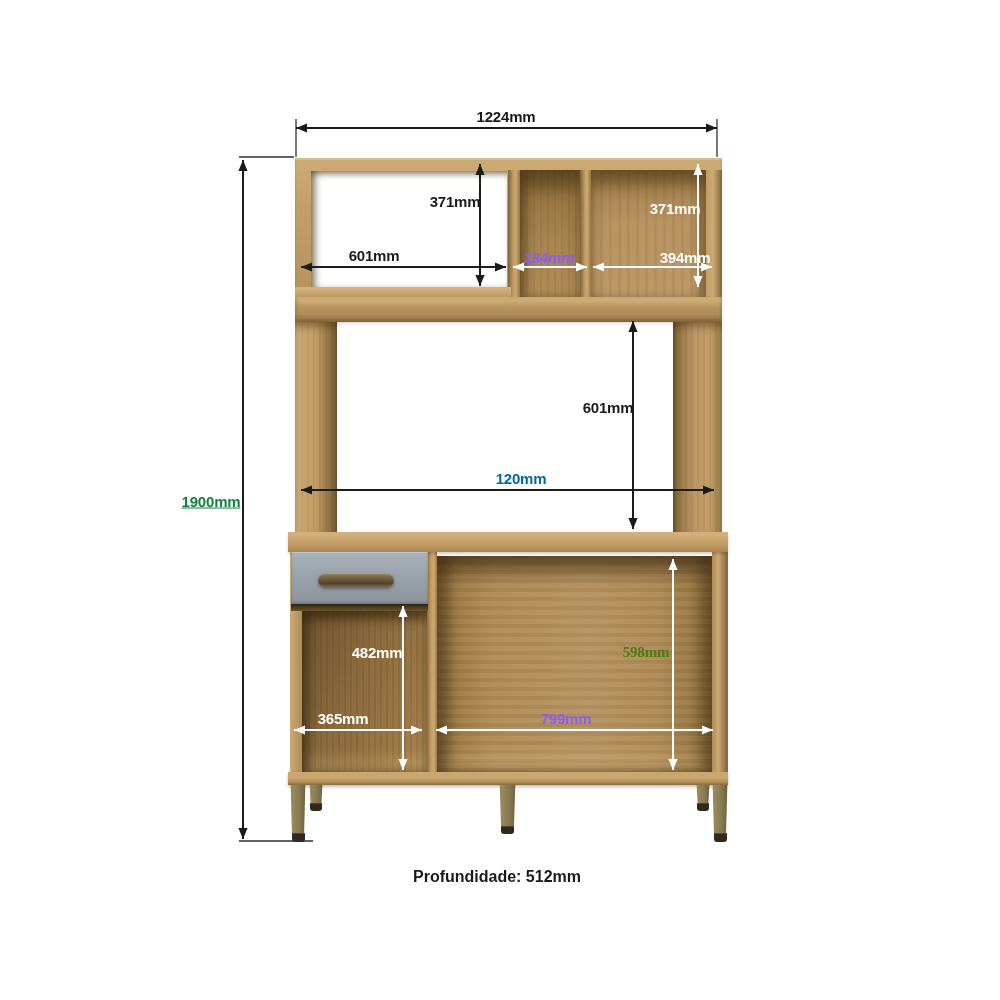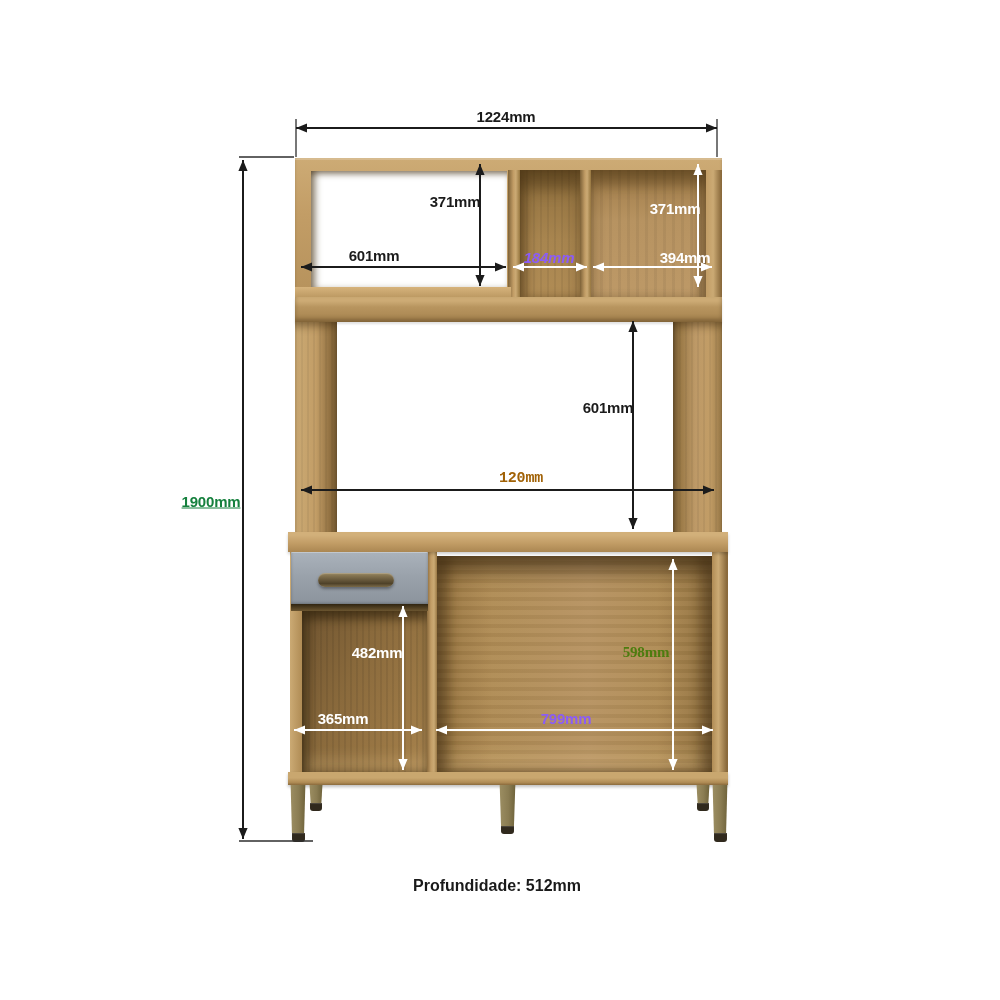--- a/index.html
+++ b/index.html
@@ -126,21 +126,21 @@
   }
   
   #dim-svg{position:absolute;left:0;top:0;width:1000px;height:1000px;pointer-events:none;}
   #labels{position:absolute;left:0;top:0;width:1000px;height:1000px;pointer-events:none;padding-left:28px;}
   .dim-label{
     position:absolute;transform:translate(-50%,-50%);
     font-size:15px;font-weight:bold;letter-spacing:-.2px;white-space:nowrap;
   }
   .depth-note{
     position:absolute;left:497px;top:877px;transform:translate(-50%,-50%);
-    font-size:16px;font-weight:bold;color:#1a1a1a;white-space:nowrap;margin-top:9px;
+    font-size:16px;font-weight:bold;color:#1a1a1a;white-space:nowrap;
   }
 </style>
 </head>
 <body>
 
 <div class="stage">
 
   <div class="part hutch-outer"></div>
   <div class="part hutch-mid-back"></div>
   <div class="part hutch-right-back"></div>
@@ -222,21 +222,21 @@
       <polygon points="713,730 702,734.6 702,725.4" fill="#ffffff"></polygon>
     </svg>
   <div id="labels">
       <span class="dim-label" style="left: 506px; top: 116px; color: rgb(27, 27, 27);">1224mm</span>
       <span class="dim-label" style="left: 455px; top: 201px; color: rgb(27, 27, 27);">371mm</span>
       <span class="dim-label" style="left: 374px; top: 255px; color: rgb(27, 27, 27);">601mm</span>
       <span class="dim-label" style="left: 549px; top: 257px; color: #8b5cf6; font-style: italic;">184mm</span>
       <span class="dim-label" style="left: 637px; top: 257px; color: rgb(255, 255, 255); margin-left: 48px;">394mm</span>
       <span class="dim-label" style="left: 675px; top: 208px; color: rgb(255, 255, 255);">371mm</span>
       <span class="dim-label" style="left: 608px; top: 407px; color: rgb(27, 27, 27);">601mm</span>
-      <span class="dim-label" style="left: 521px; top: 478px; color: #a16207; font-family: Liberation Mono, monospace;">120mm</span>
+      <span class="dim-label" style="left: 521px; top: 478px; color: #0369a1;">120mm</span>
       <span class="dim-label" style="left: 211px; top: 501px; color: #15803d; text-decoration: underline;">1900mm</span>
       <span class="dim-label" style="left: 377px; top: 652px; color: rgb(255, 255, 255); text-align: center;">482mm</span>
       <span class="dim-label" style="left: 646px; top: 652px; color: #4d7c0f; font-family: Liberation Serif, serif;">598mm</span>
       <span class="dim-label" style="left: 343px; top: 718px; color: rgb(255, 255, 255);">365mm</span>
       <span class="dim-label" style="left: 566px; top: 718px; color: #8b5cf6;">799mm</span>
     </div>
 
   <div class="depth-note">Profundidade: 512mm</div>
 </div>
 

